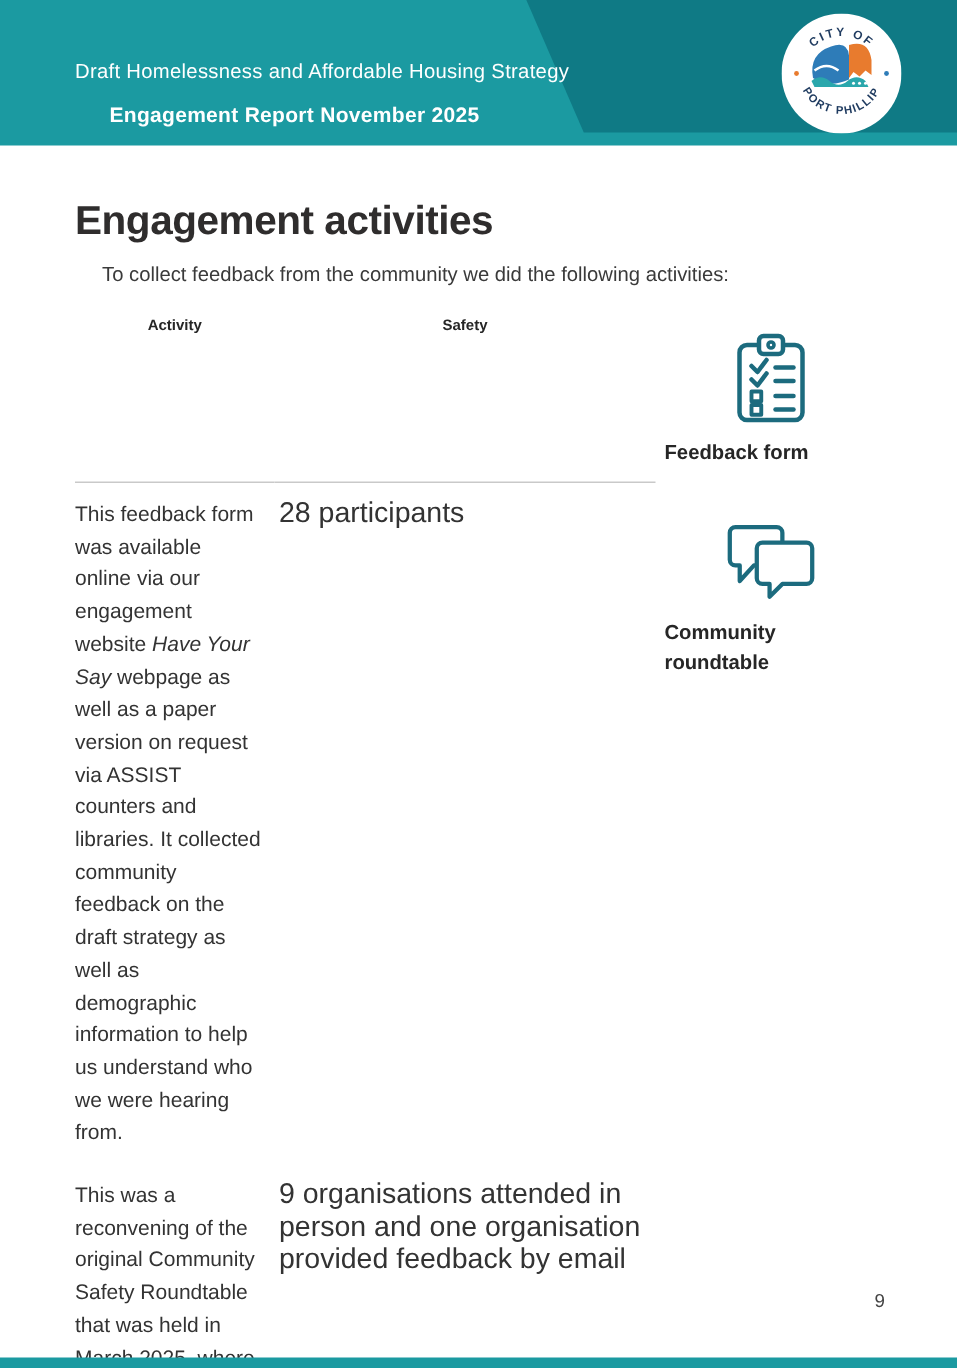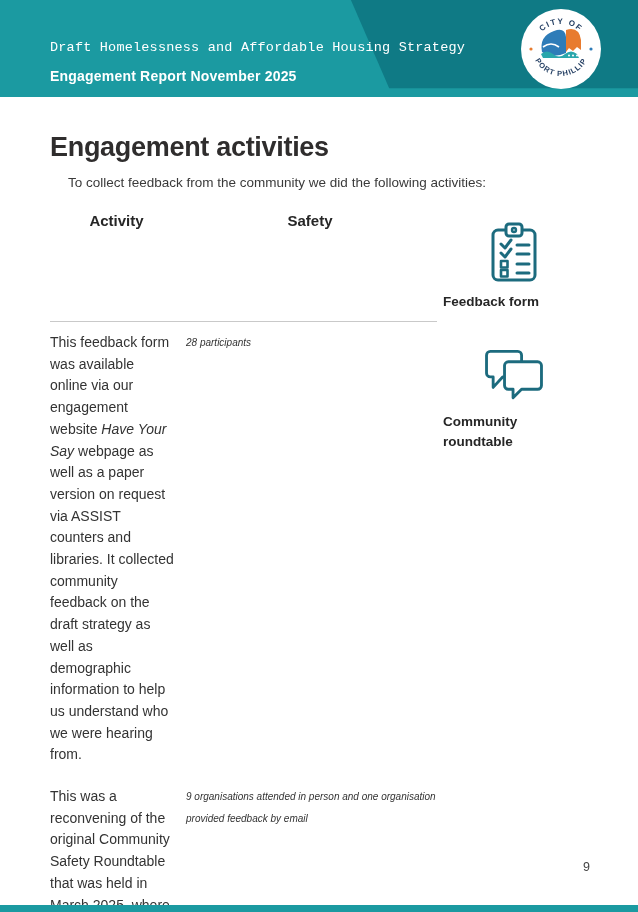--- a/index.html
+++ b/index.html
@@ -29,27 +29,27 @@
   }
   .header-text {
     position: absolute;
     left: 50px; top: 40px;
     color: #ffffff;
   }
   .header-line1 {
     font-size: 13.5px;
     font-weight: 400;
     letter-spacing: 0.2px;
-    font-family: Liberation Mono, monospace;
   }
   .header-line2 {
     margin-top: 13px;
     font-size: 14px;
     font-weight: 700;
     letter-spacing: 0.2px;
+    margin-left: 23px;
   }
   .logo {
     position: absolute;
     top: 9px; right: 37px;
     width: 80px; height: 80px;
   }
 
   
   .title {
     position: absolute;
@@ -68,21 +68,21 @@
 
   
   .table {
     position: absolute;
     left: 50px; top: 206px;
     width: 540px;
     display: grid;
     grid-template-columns: 133px 254px 153px;
   }
   .th {
-    font-size: 15px;
+    font-size: 10px;
     font-weight: 700;
     color: #262626;
     text-align: center;
     padding: 6px 0 9px 0;
     border-bottom: 1px solid #c9c9c9;
   }
   .th-detail { padding-right: 30px; }
   .cell {
     padding-top: 10px;
     padding-bottom: 10px;
@@ -99,25 +99,24 @@
     padding: 0 6px;
   }
   .detail-cell {
     font-size: 14px;
     line-height: 21.7px;
     color: #333333;
     padding-right: 8px;
   }
   .detail-cell .italic { font-style: italic; }
   .reach-cell {
-    font-size: 10px;
+    font-size: 19px;
     line-height: 21.7px;
     color: #333333;
     padding-left: 3px;
-    font-style: italic;
   }
 
   
   .page-number {
     position: absolute;
     top: 860px; right: 48px;
     font-size: 12.5px;
     color: #444444;
   }
   .footer-bar {

